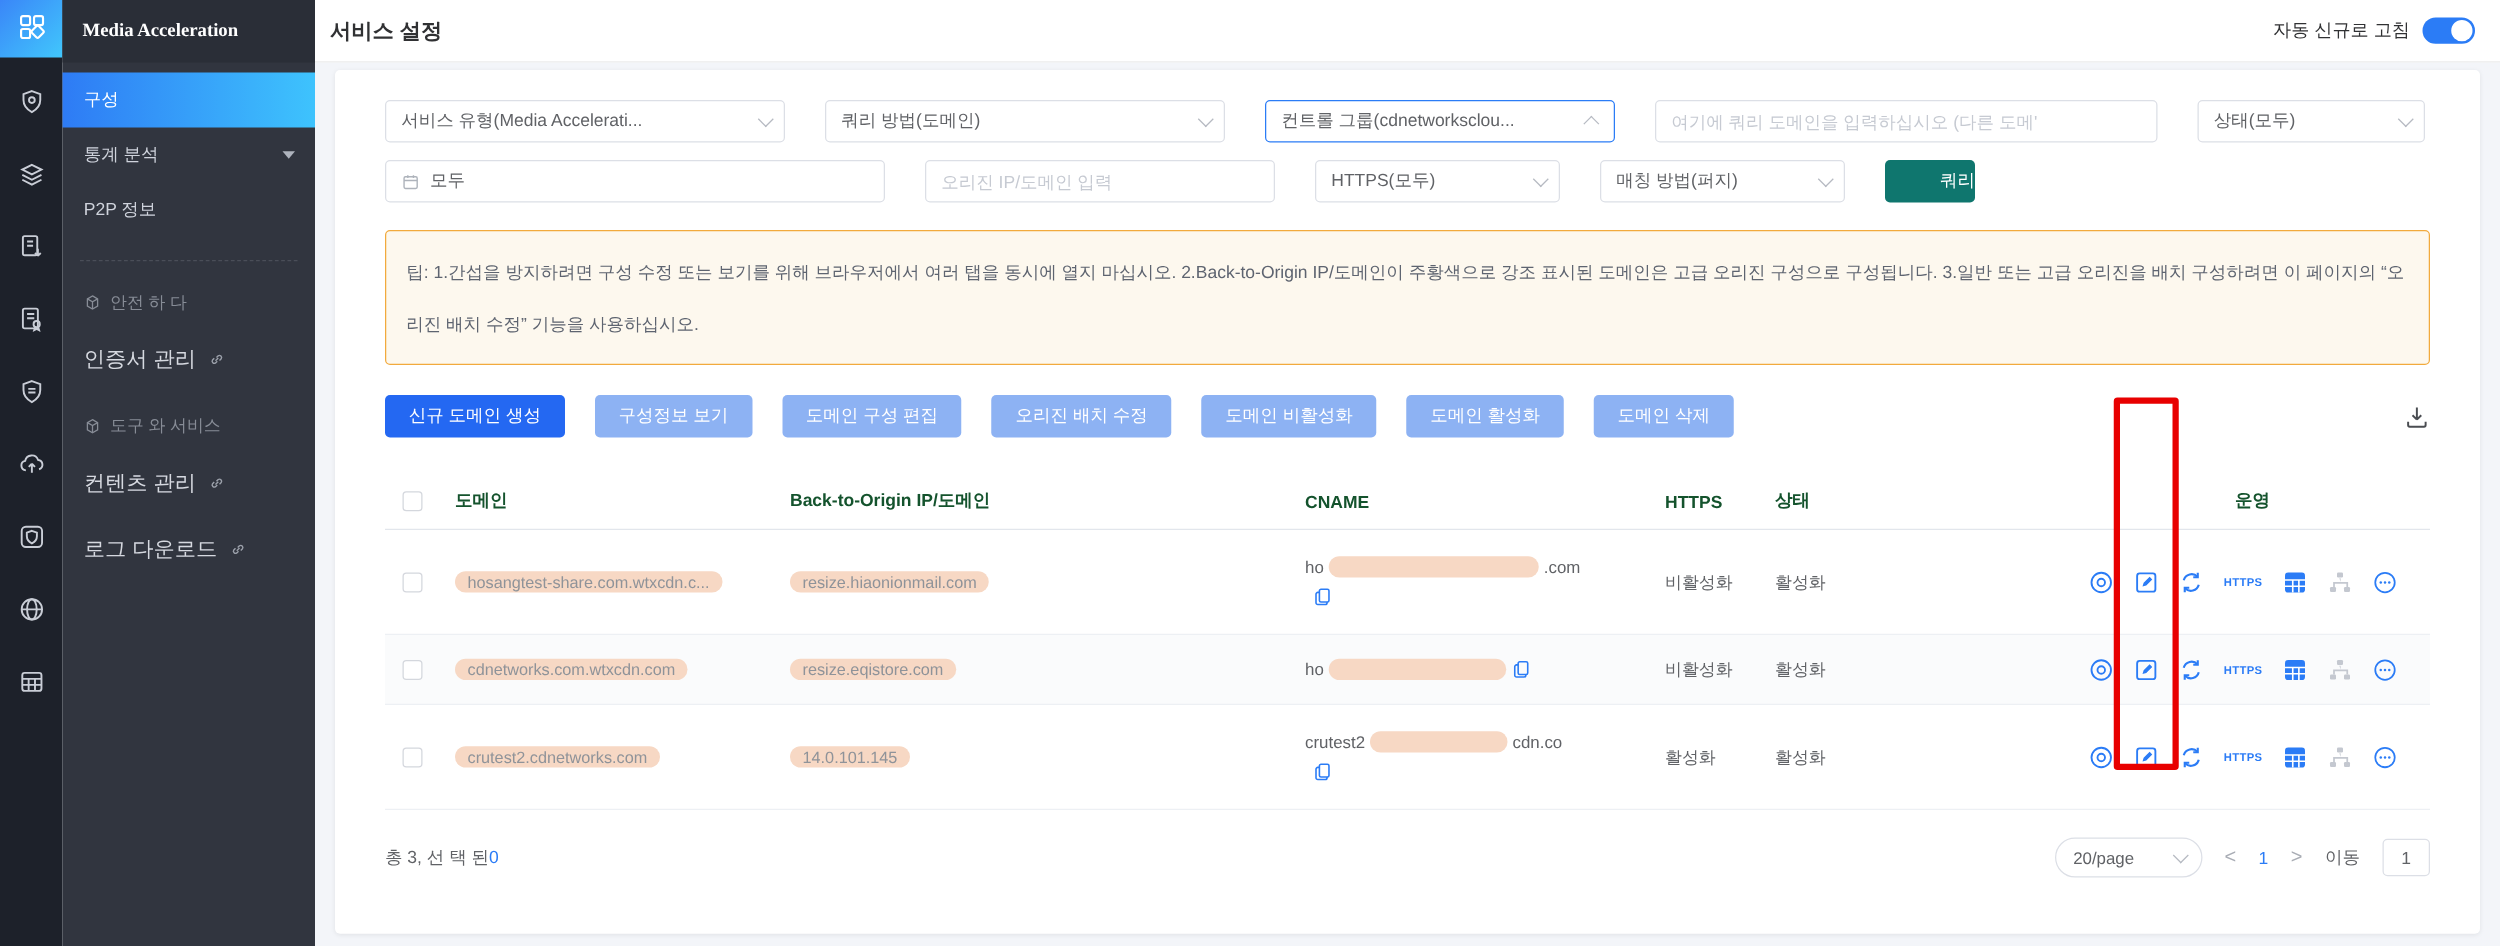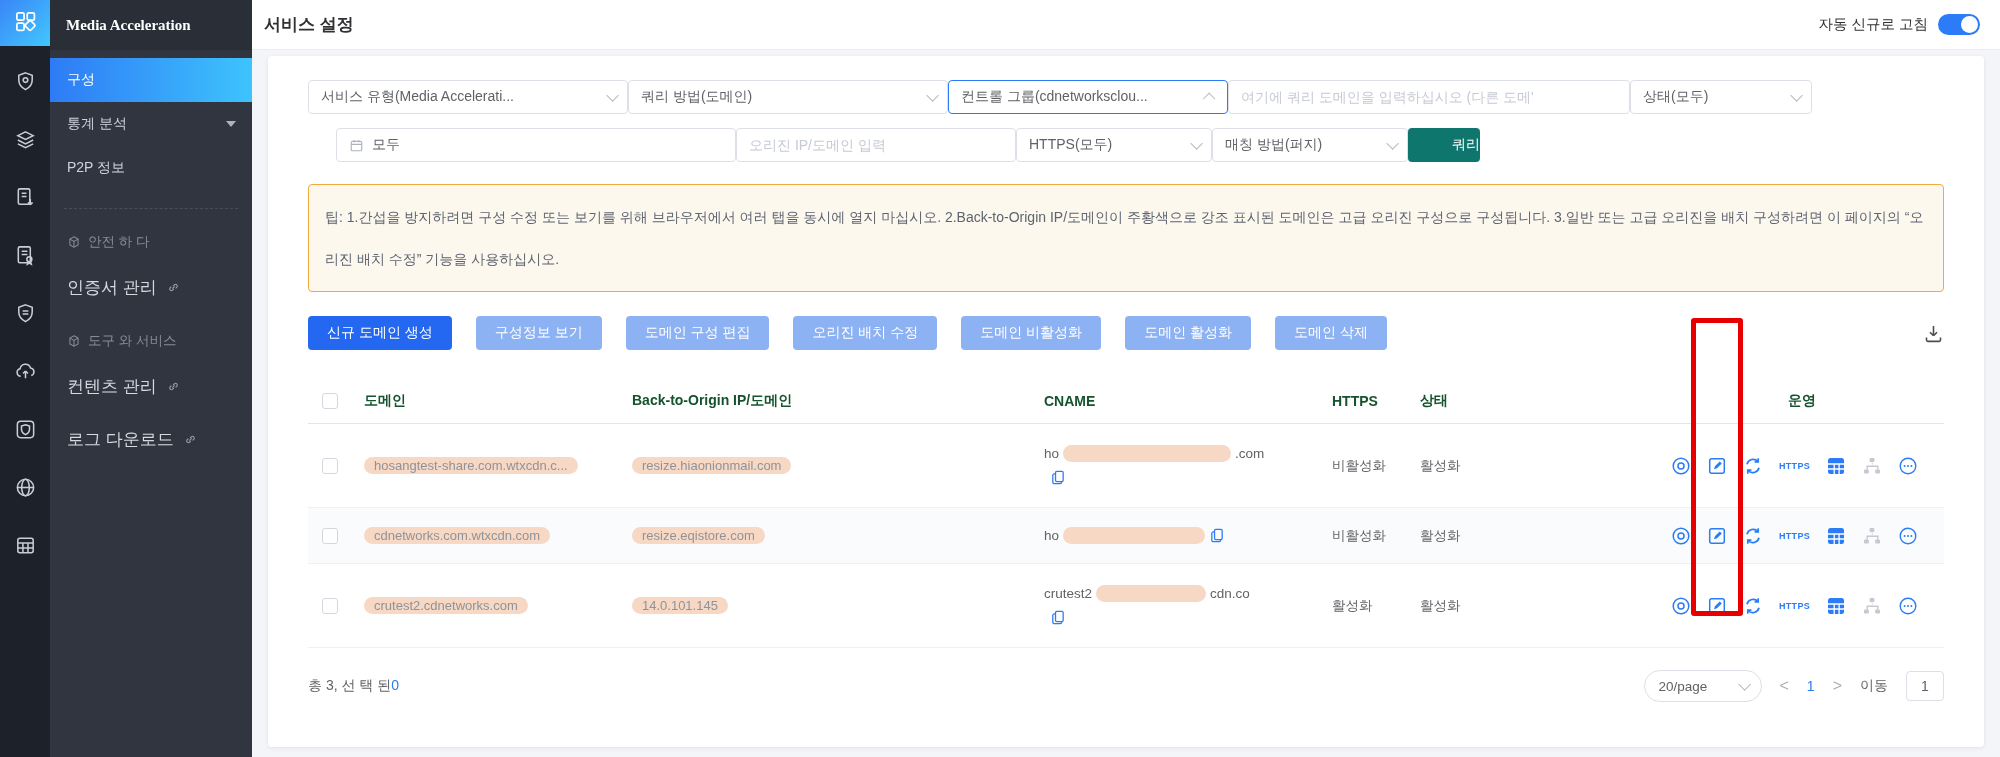--- a/index.html
+++ b/index.html
@@ -30,22 +30,22 @@
   .main { flex:1; display:flex; flex-direction:column; background:#f3f5f9; min-width:0; }
   .topbar { height:50px; background:#fff; border-bottom:1px solid #ececec; display:flex; align-items:center; justify-content:space-between; padding:0 20px 0 12px; flex:none; }
   .page-title { font-size:17px; font-weight:bold; color:#303133; }
   .auto-refresh { display:flex; align-items:center; gap:10px; color:#303133; font-size:14.5px; }
   .toggle { width:42px; height:21px; border-radius:11px; background:#2b7cf6; position:relative; cursor:pointer; flex:none; }
   .toggle .knob { position:absolute; top:2px; right:2px; width:17px; height:17px; border-radius:50%; background:#fff; }
 
   .card { background:#fff; margin:6px 16px 10px 16px; border-radius:4px; box-shadow:0 1px 4px rgba(0,0,0,.08); padding:24px 40px 26px 40px; flex:1; }
 
   
-  .f-row { display:flex; align-items:center; }
-  .f-row + .f-row { margin-top:14px;margin-left:28px; }
+  .f-row { display:flex; gap:32px; align-items:center; }
+  .f-row + .f-row { margin-top:14px; }
   .sel, .inp { height:34px; border:1px solid #dcdfe6; border-radius:4px; display:flex; align-items:center; padding:0 12px; color:#606266; background:#fff; font-size:14px; }
   .sel { justify-content:space-between; cursor:pointer; }
   .sel.open { border-color:#2b7cf6; }
   .chev { width:9px; height:9px; border-right:1.6px solid #b6bac2; border-bottom:1.6px solid #b6bac2; transform:rotate(45deg) translateY(-3px); flex:none; }
   .chev.up { transform:rotate(-135deg) translateY(-2px); }
   input.inp { outline:none; }
   input.inp::placeholder { color:#c6cad2; }
   .w320{width:320px} .w280{width:280px} .w402{width:402px} .w182{width:182px} .w400{width:400px} .w196{width:196px}
   .date-box { gap:8px; justify-content:flex-start; }
   .date-box svg { width:15px; height:15px; color:#aeb3bb; flex:none; }

